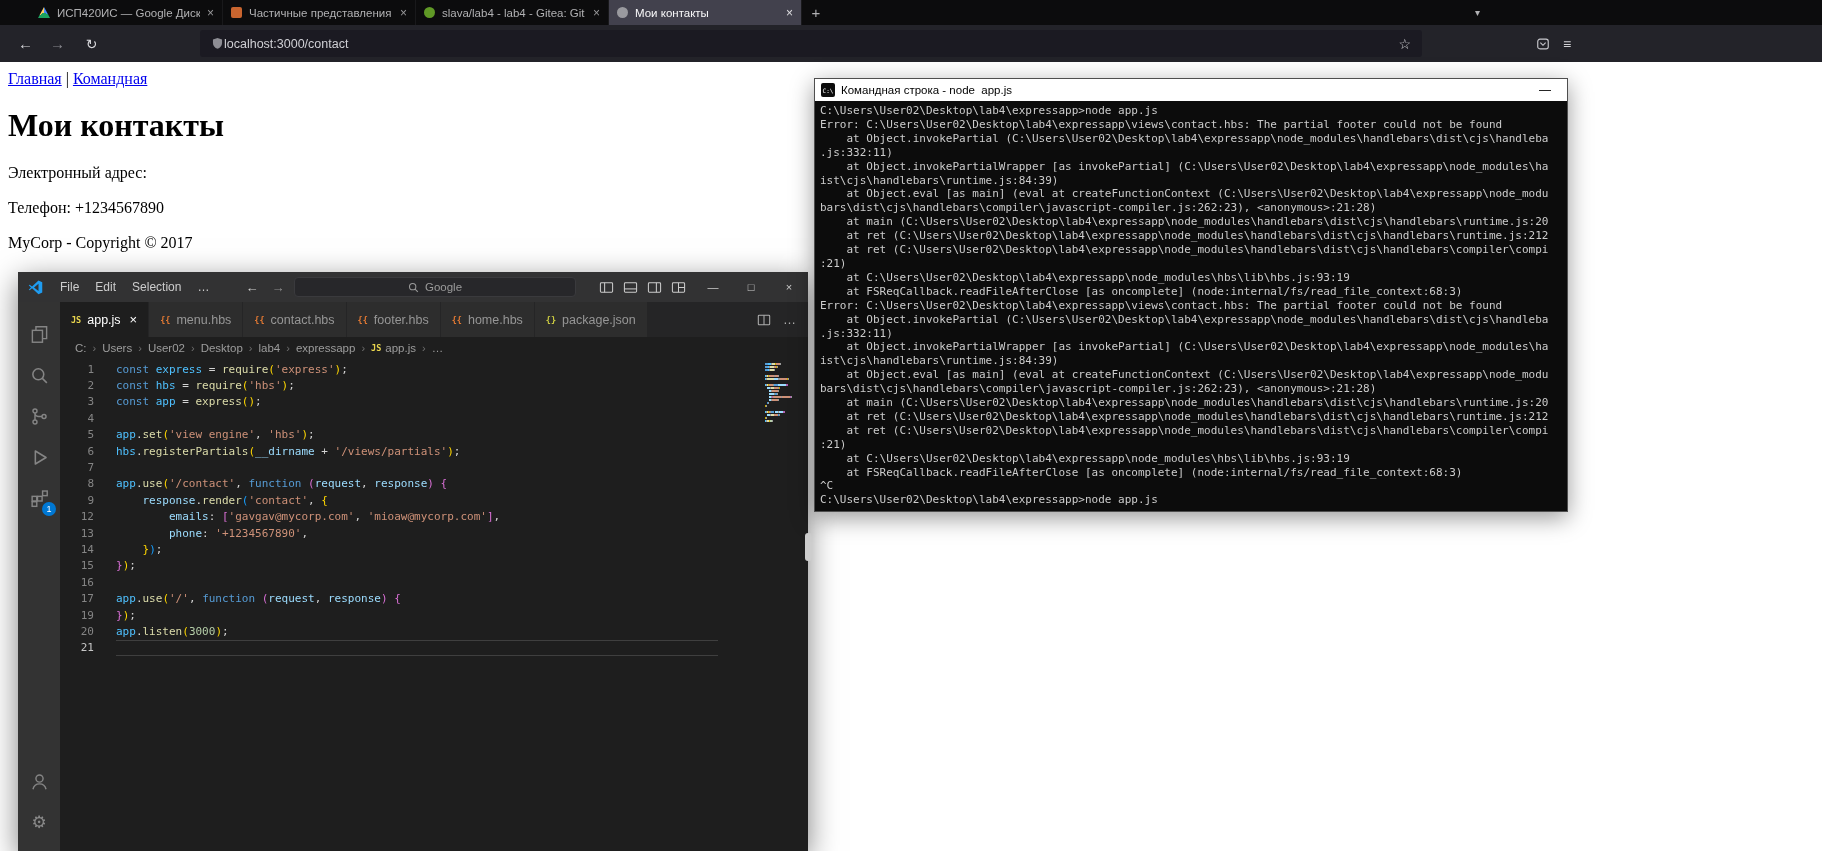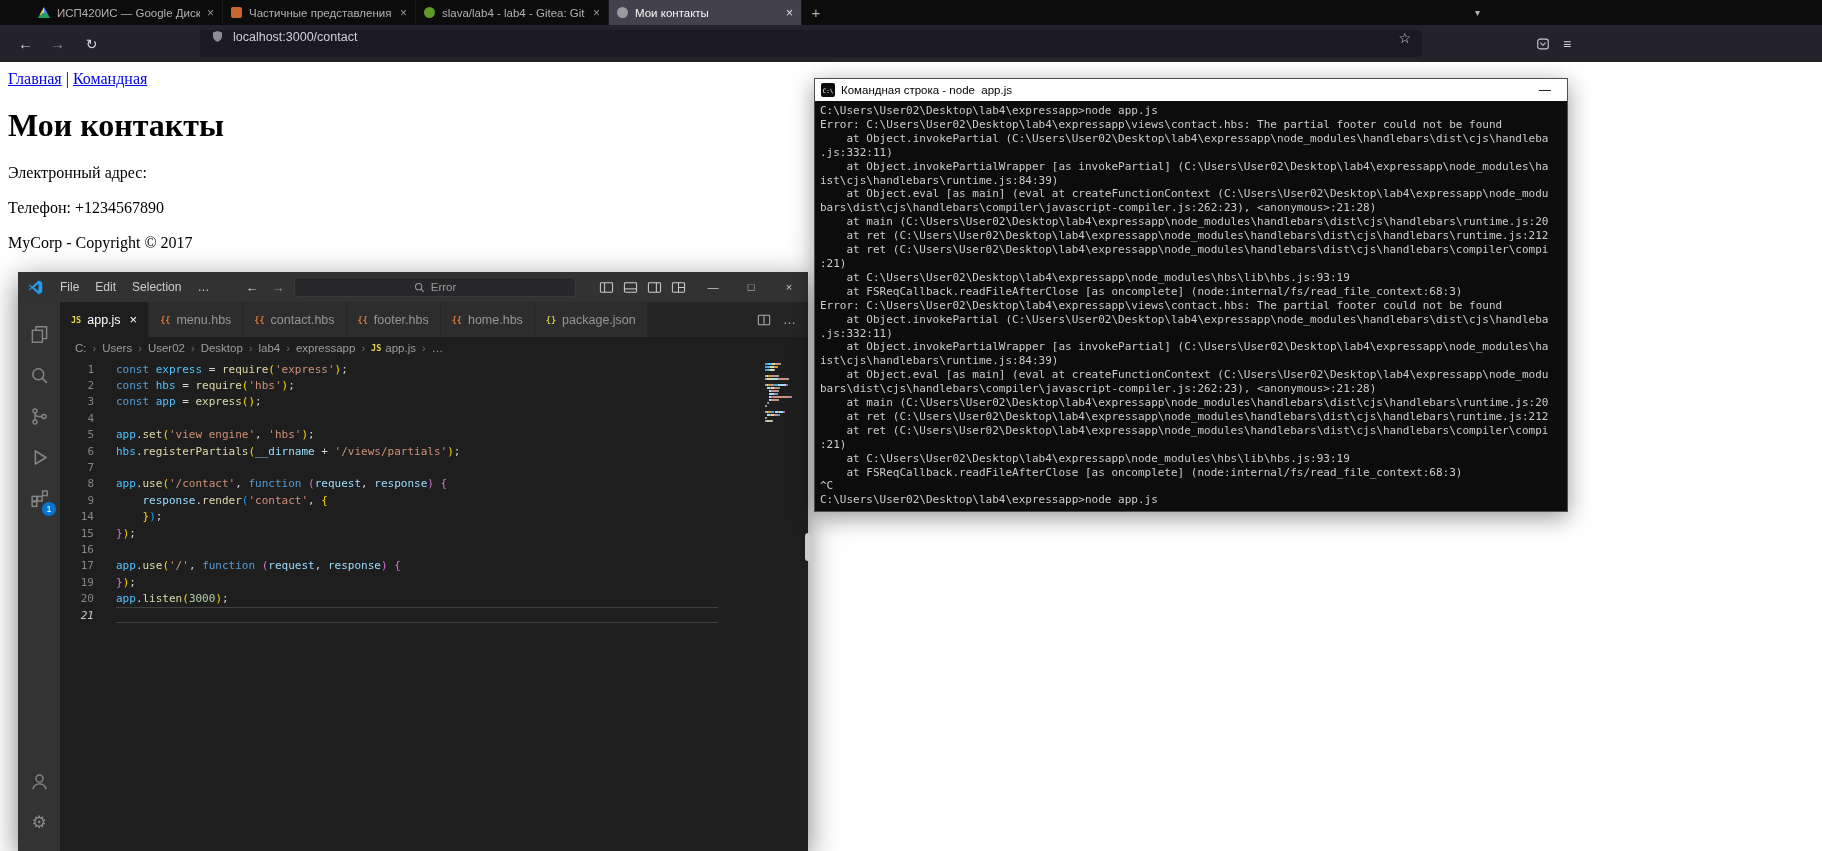--- a/index.html
+++ b/index.html
@@ -20,21 +20,21 @@
   .fav-gitea{width:11px;height:11px;background:#609926;border-radius:50%;}
   .fav-page{width:11px;height:11px;background:#9a9a9f;border-radius:50%;}
   #newtab{width:28px;display:flex;align-items:center;justify-content:center;color:#b1b1b3;font-size:15px;}
   #tab-overflow{margin-left:auto;margin-right:334px;display:flex;align-items:center;color:#b1b1b3;font-size:10px;padding:0 8px;}
 
   #navbar{position:absolute;left:0;top:25px;width:100%;height:37px;background:#232329;}
   .nav-btn{position:absolute;top:5px;width:27px;height:27px;display:flex;align-items:center;justify-content:center;color:#d7d7db;font-size:15px;border-radius:3px;}
   #nav-back{left:12px;}
   #nav-forward{left:44px;color:#8a8a90;}
   #nav-reload{left:78px;font-size:14px;}
-  #urlbar{position:absolute;left:200px;top:5px;width:1222px;height:27px;background:#1b1a22;border-radius:3px;display:flex;align-items:flex-start;gap:9px;padding:0 11px;color:#cfcfd4;font-size:12.5px;}
+  #urlbar{position:absolute;left:200px;top:5px;width:1222px;height:27px;background:#1b1a22;border-radius:3px;display:flex;align-items:center;padding:0 11px;color:#cfcfd4;font-size:12.5px;}
   #url-text{flex:1;white-space:nowrap;overflow:hidden;}
   #star-btn{font-size:14px;color:#d0d0d4;}
   #pocket-btn{position:absolute;left:1532px;top:8px;width:22px;height:22px;display:flex;align-items:center;justify-content:center;}
   #menu-btn{position:absolute;left:1556px;top:8px;width:22px;height:22px;display:flex;align-items:center;justify-content:center;color:#d0d0d4;font-size:14px;}
 
   
   #page{position:absolute;left:0;top:62px;width:100%;height:789px;background:#ffffff;color:#000;font-family:"Liberation Serif","DejaVu Serif",serif;padding:8px;}
   #page-nav{font-size:16px;}
   #page-nav a{color:#0000ee;text-decoration:underline;}
   #page-title{font-size:32px;font-weight:bold;margin:19px 0 20px 0;}
@@ -66,21 +66,21 @@
   .ticon{font-weight:bold;font-size:8.5px;font-family:"DejaVu Sans Mono","Liberation Mono",monospace;}
   .ticon-js{color:#e8d44d;} .ticon-hbs{color:#e37933;} .ticon-json{color:#cbcb41;}
   .vs-tab-close{font-size:13px;margin-left:3px;}
   #vs-tabs-end{margin-left:auto;display:flex;align-items:center;gap:12px;color:#aeaeae;padding-right:12px;font-size:13px;}
   #vs-breadcrumbs{height:22px;display:flex;align-items:center;gap:6px;padding-left:15px;color:#9d9d9d;font-size:11.5px;flex:none;background:#1e1e1e;}
   .bc-item{display:flex;align-items:center;gap:4px;}
   .bc-sep{color:#6f6f6f;font-size:11px;}
   #vs-editor{flex:1;position:relative;overflow:hidden;padding-top:2px;font-family:"DejaVu Sans Mono","Liberation Mono",monospace;}
   .code-row{display:flex;height:16.4px;align-items:center;}
   .code-ln{width:34px;text-align:right;color:#858585;font-size:11px;flex:none;}
-  .code-row.current .code-ln{color:#c6c6c6;font-style:italic;}
+  .code-row.current .code-ln{color:#c6c6c6;}
   .code-text{margin-left:22px;font-size:11px;white-space:pre;color:#d4d4d4;}
   .code-row.current .code-text{border-top:1px solid #3f3f3f;border-bottom:1px solid #3f3f3f;min-width:602px;height:16.4px;}
   .tk-k{color:#569cd6}.tk-v{color:#4fc1ff}.tk-i{color:#9cdcfe}.tk-f{color:#dcdcaa}
   .tk-s{color:#ce9178}.tk-p{color:#d4d4d4}.tk-n{color:#b5cea8}
   .tk-b1{color:#ffd700}.tk-b2{color:#da70d6}.tk-b3{color:#179fff}
   #vs-minimap{position:absolute;top:4px;right:13px;width:30px;}
   .mm-row{height:2px;margin-bottom:1px;display:flex;overflow:hidden;}
   .mm-seg{height:2px;flex:none;}
   #vs-scrollthumb{position:absolute;right:-4px;top:261px;width:7px;height:28px;background:#cdcdcd;border-radius:3px;}
 
@@ -170,21 +170,21 @@
           <span class="vs-menu">Selection</span>
           <span class="vs-menu">…</span>
         </span>
       <span class="vs-arrow" id="vs-back">←</span>
       <span class="vs-arrow" id="vs-fwd">→</span>
       <span id="vs-search">
         <svg class="sicon" width="11" height="11" viewBox="0 0 16 16">
             <circle cx="6.8" cy="6.8" r="4.6" fill="none" stroke="#9b9b9b" stroke-width="1.5"></circle>
             <line x1="10.3" y1="10.3" x2="14.3" y2="14.3" stroke="#9b9b9b" stroke-width="1.5"></line>
           </svg>
-        <span>Error</span>
+        <span>Google</span>
       </span>
       <span id="vs-layout-icons">
         <svg class="sicon" width="15" height="15" viewBox="0 0 16 16">
             <rect x="1.5" y="3" width="13" height="10" rx="1" fill="none" stroke="#cccccc" stroke-width="1.1"></rect>
             <line x1="6" y1="3" x2="6" y2="13" stroke="#cccccc" stroke-width="1.1"></line>
           </svg>
         <svg class="sicon" width="15" height="15" viewBox="0 0 16 16">
             <rect x="1.5" y="3" width="13" height="10" rx="1" fill="none" stroke="#cccccc" stroke-width="1.1"></rect>
             <line x1="1.5" y1="9.5" x2="14.5" y2="9.5" stroke="#cccccc" stroke-width="1.1"></line>
           </svg>
@@ -355,20 +355,28 @@
               </div>
               <div class="code-row">
                 <span class="code-ln">8</span>
                 <span class="code-text"><span class="tk-v">app</span><span class="tk-p">.</span><span class="tk-f">use</span><span class="tk-b1">(</span><span class="tk-s">'/contact'</span><span class="tk-p">, </span><span class="tk-k">function</span><span class="tk-p"> </span><span class="tk-b2">(</span><span class="tk-i">request</span><span class="tk-p">, </span><span class="tk-i">response</span><span class="tk-b2">)</span><span class="tk-p"> </span><span class="tk-b2">{</span></span>
               </div>
               <div class="code-row">
                 <span class="code-ln">9</span>
                 <span class="code-text"><span class="tk-p">    </span><span class="tk-i">response</span><span class="tk-p">.</span><span class="tk-f">render</span><span class="tk-b3">(</span><span class="tk-s">'contact'</span><span class="tk-p">, </span><span class="tk-b1">{</span></span>
               </div>
               <div class="code-row">
+                <span class="code-ln">12</span>
+                <span class="code-text"><span class="tk-p">        </span><span class="tk-i">emails</span><span class="tk-p">: </span><span class="tk-b2">[</span><span class="tk-s">'gavgav@mycorp.com'</span><span class="tk-p">, </span><span class="tk-s">'mioaw@mycorp.com'</span><span class="tk-b2">]</span><span class="tk-p">,</span></span>
+              </div>
+              <div class="code-row">
+                <span class="code-ln">13</span>
+                <span class="code-text"><span class="tk-p">        </span><span class="tk-i">phone</span><span class="tk-p">: </span><span class="tk-s">'+1234567890'</span><span class="tk-p">,</span></span>
+              </div>
+              <div class="code-row">
                 <span class="code-ln">14</span>
                 <span class="code-text"><span class="tk-p">    </span><span class="tk-b1">}</span><span class="tk-b3">)</span><span class="tk-p">;</span></span>
               </div>
               <div class="code-row">
                 <span class="code-ln">15</span>
                 <span class="code-text"><span class="tk-b2">}</span><span class="tk-b1">)</span><span class="tk-p">;</span></span>
               </div>
               <div class="code-row">
                 <span class="code-ln">16</span>
                 <span class="code-text"></span>

